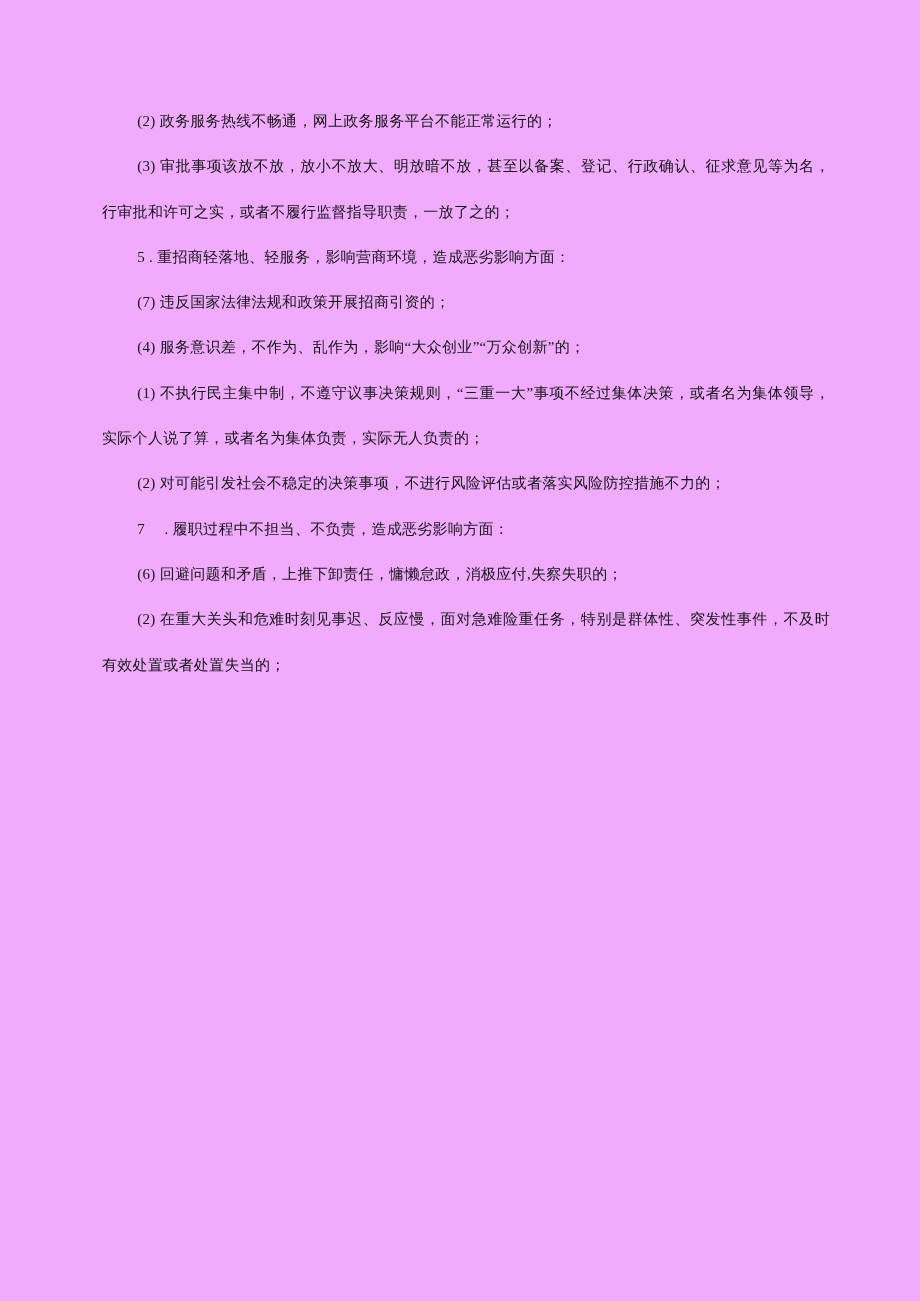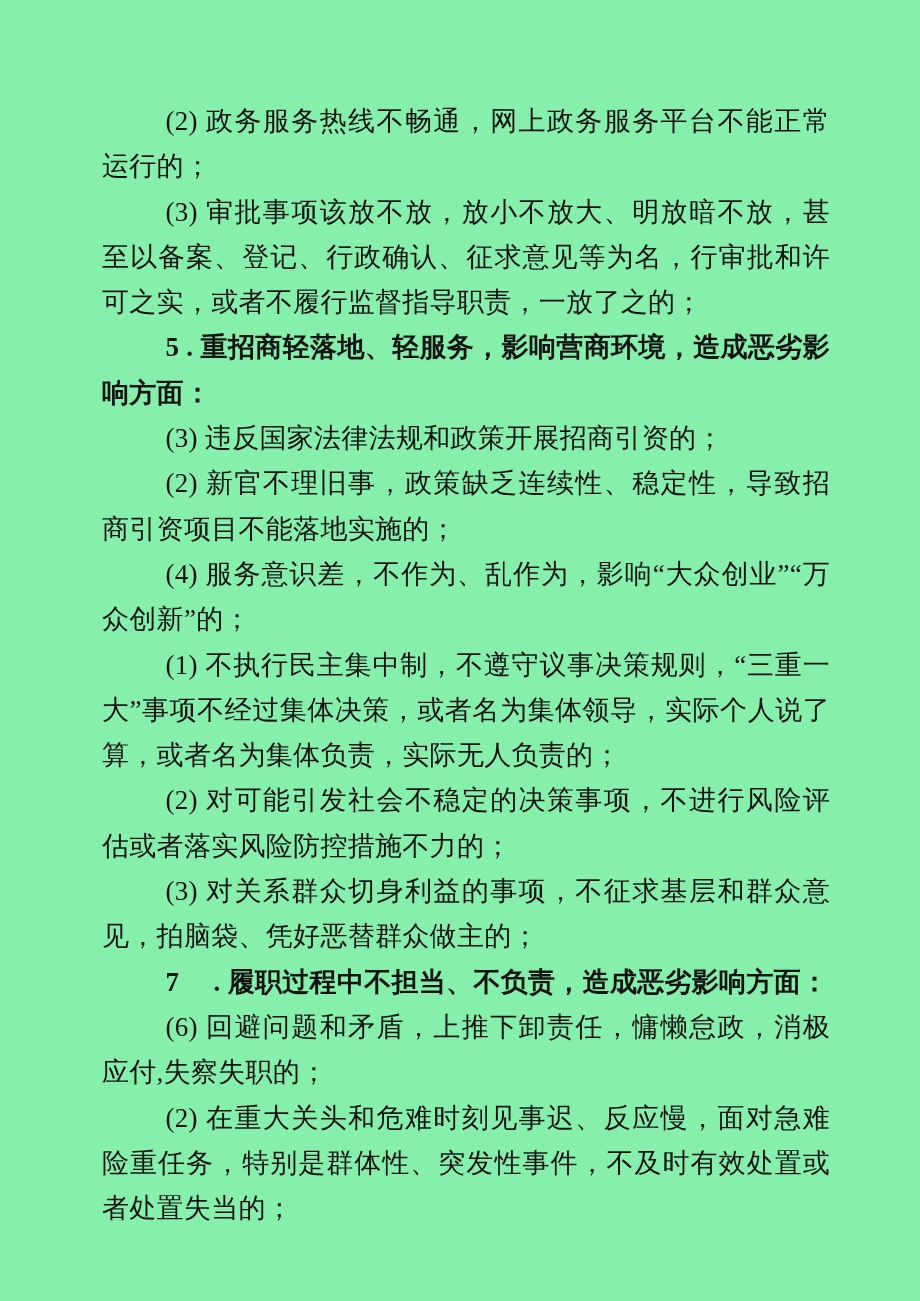--- a/index.html
+++ b/index.html
@@ -10,49 +10,47 @@
   body {
     width: 920px;
     height: 1301px;
     overflow: hidden;
   }
   .page {
     box-sizing: border-box;
     width: 920px;
     height: 1301px;
     padding: 99px 90px 0 102px;
-    background: #86efac;
+    background: #f0abfc;
     color: #141414;
     font-family: "Liberation Serif", "DejaVu Serif", serif;
-    font-size: 27px;
+    font-size: 15px;
     line-height: 45.3px;
   }
   .para {
     margin: 0;
     padding: 0;
     text-indent: 2.35em;
     text-align: justify;
     text-justify: inter-ideograph;
     word-break: break-all;
     letter-spacing: 0.3px;
   }
   .heading {
     
-    font-weight: bold;
+    font-weight: normal;
   }
 </style>
 </head>
 <body>
 
 <div class="page">
   <p class="para">(2) 政务服务热线不畅通，网上政务服务平台不能正常运行的；</p>
   <p class="para">(3) 审批事项该放不放，放小不放大、明放暗不放，甚至以备案、登记、行政确认、征求意见等为名，行审批和许可之实，或者不履行监督指导职责，一放了之的；</p>
   <p class="para heading">5 . 重招商轻落地、轻服务，影响营商环境，造成恶劣影响方面：</p>
-  <p class="para">(3) 违反国家法律法规和政策开展招商引资的；</p>
-  <p class="para">(2) 新官不理旧事，政策缺乏连续性、稳定性，导致招商引资项目不能落地实施的；</p>
+  <p class="para">(7) 违反国家法律法规和政策开展招商引资的；</p>
   <p class="para">(4) 服务意识差，不作为、乱作为，影响“大众创业”“万众创新”的；</p>
   <p class="para">(1) 不执行民主集中制，不遵守议事决策规则，“三重一大”事项不经过集体决策，或者名为集体领导，实际个人说了算，或者名为集体负责，实际无人负责的；</p>
   <p class="para">(2) 对可能引发社会不稳定的决策事项，不进行风险评估或者落实风险防控措施不力的；</p>
-  <p class="para">(3) 对关系群众切身利益的事项，不征求基层和群众意见，拍脑袋、凭好恶替群众做主的；</p>
   <p class="para heading">7　 . 履职过程中不担当、不负责，造成恶劣影响方面：</p>
   <p class="para">(6) 回避问题和矛盾，上推下卸责任，慵懒怠政，消极应付,失察失职的；</p>
   <p class="para">(2) 在重大关头和危难时刻见事迟、反应慢，面对急难险重任务，特别是群体性、突发性事件，不及时有效处置或者处置失当的；</p>
 </div>
 
 </body></html>

